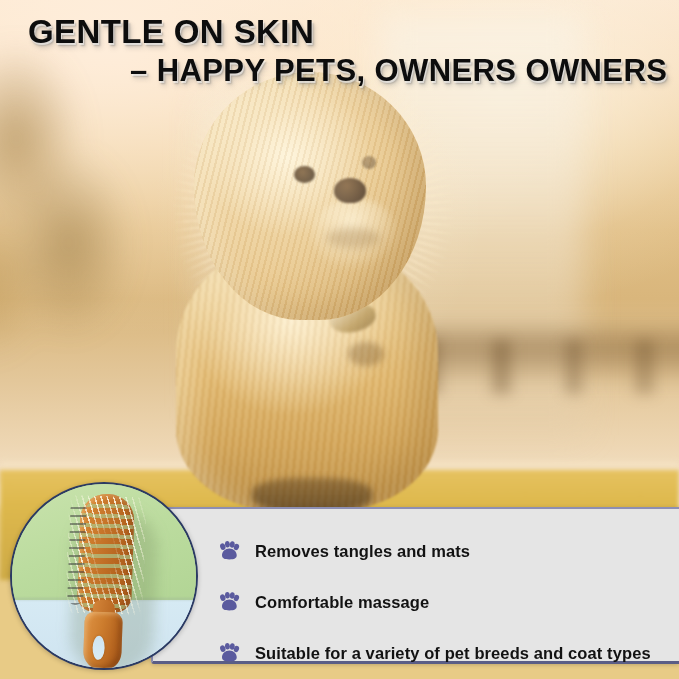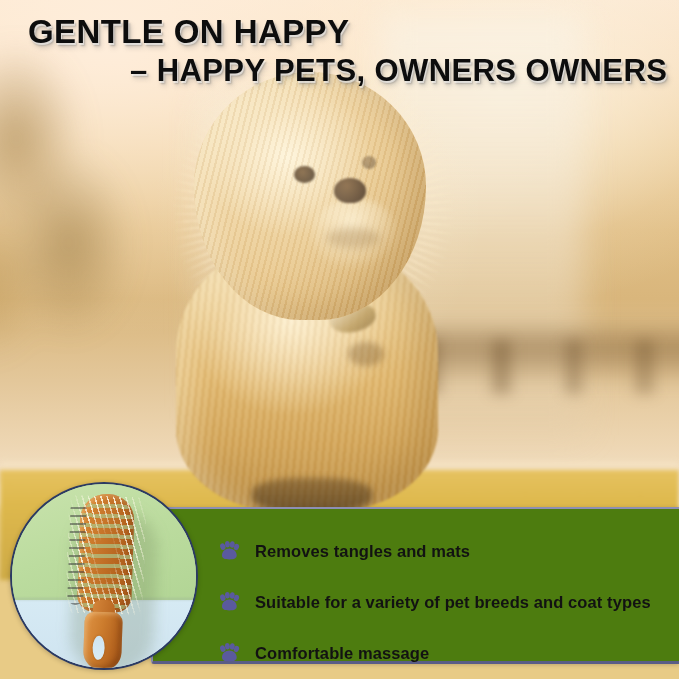--- a/index.html
+++ b/index.html
@@ -419,21 +419,21 @@
     z-index: -1;
   }
 
   
   .feature-panel {
     position: absolute;
     left: 151px;
     top: 507px;
     width: 528px;
     height: 157px;
-    background: #4d7c0f;
+    background: #e5e5e5;
     border-top: 2px solid #8d8fb4;
     border-bottom: 3px solid #5a5d86;
     border-left: 2px solid #8d8fb4;
     border-radius: 3px 0 0 3px;
     box-sizing: border-box;
     z-index: 3;
     box-shadow: 0 1px 4px rgba(0,0,0,0.18);
   }
   .feature-list {
     position: absolute;
@@ -488,21 +488,21 @@
     </div>
     <div class="dog-muzzle"></div>
     <div class="dog-eye left"></div>
     <div class="dog-eye right"></div>
     <div class="dog-nose"></div>
     <div class="dog-mouth-shadow"></div>
     <div class="dog-soft-overlay"></div>
   </div>
 
   <div class="headline">
-    <div class="headline-line l1">GENTLE ON HAPPY</div>
+    <div class="headline-line l1">GENTLE ON SKIN</div>
     <div class="headline-line l2">– HAPPY PETS, OWNERS OWNERS</div>
   </div>
 
   <div class="product-circle">
     <div class="pc-green"></div>
     <div class="pc-blue"></div>
     <div class="pc-seam"></div>
     <div class="brush">
       <div class="brush-shadow"></div>
       <div class="brush-head"></div>
@@ -534,32 +534,32 @@
       <div class="feature-item">
         <span class="paw-icon">
           <svg viewBox="0 0 24 22" width="22" height="20" aria-hidden="true">
             <ellipse cx="5.2" cy="6.2" rx="2.9" ry="3.7" fill="#5a5a9e" transform="rotate(-18 5.2 6.2)"></ellipse>
             <ellipse cx="10.3" cy="3.6" rx="2.7" ry="3.6" fill="#5a5a9e" transform="rotate(-7 10.3 3.6)"></ellipse>
             <ellipse cx="15.6" cy="3.8" rx="2.7" ry="3.6" fill="#5a5a9e" transform="rotate(7 15.6 3.8)"></ellipse>
             <ellipse cx="20.2" cy="6.6" rx="2.8" ry="3.6" fill="#5a5a9e" transform="rotate(19 20.2 6.6)"></ellipse>
             <path d="M12.4 8.2c4.6 0 8.1 3.6 8.1 7.5 0 3.2-2.6 4.6-8.1 4.6S4.3 18.9 4.3 15.7c0-3.9 3.5-7.5 8.1-7.5z" fill="#5a5a9e"></path>
           </svg>
         </span>
-        <span class="feature-text">Suitable for a variety of pet breeds and coat types</span>
+        <span class="feature-text">Comfortable massage</span>
       </div>
 
       <div class="feature-item">
         <span class="paw-icon">
           <svg viewBox="0 0 24 22" width="22" height="20" aria-hidden="true">
             <ellipse cx="5.2" cy="6.2" rx="2.9" ry="3.7" fill="#5a5a9e" transform="rotate(-18 5.2 6.2)"></ellipse>
             <ellipse cx="10.3" cy="3.6" rx="2.7" ry="3.6" fill="#5a5a9e" transform="rotate(-7 10.3 3.6)"></ellipse>
             <ellipse cx="15.6" cy="3.8" rx="2.7" ry="3.6" fill="#5a5a9e" transform="rotate(7 15.6 3.8)"></ellipse>
             <ellipse cx="20.2" cy="6.6" rx="2.8" ry="3.6" fill="#5a5a9e" transform="rotate(19 20.2 6.6)"></ellipse>
             <path d="M12.4 8.2c4.6 0 8.1 3.6 8.1 7.5 0 3.2-2.6 4.6-8.1 4.6S4.3 18.9 4.3 15.7c0-3.9 3.5-7.5 8.1-7.5z" fill="#5a5a9e"></path>
           </svg>
         </span>
-        <span class="feature-text">Comfortable massage</span>
+        <span class="feature-text">Suitable for a variety of pet breeds and coat types</span>
       </div>
 
     </div>
   </div>
 
 </div>
 
 </body></html>

